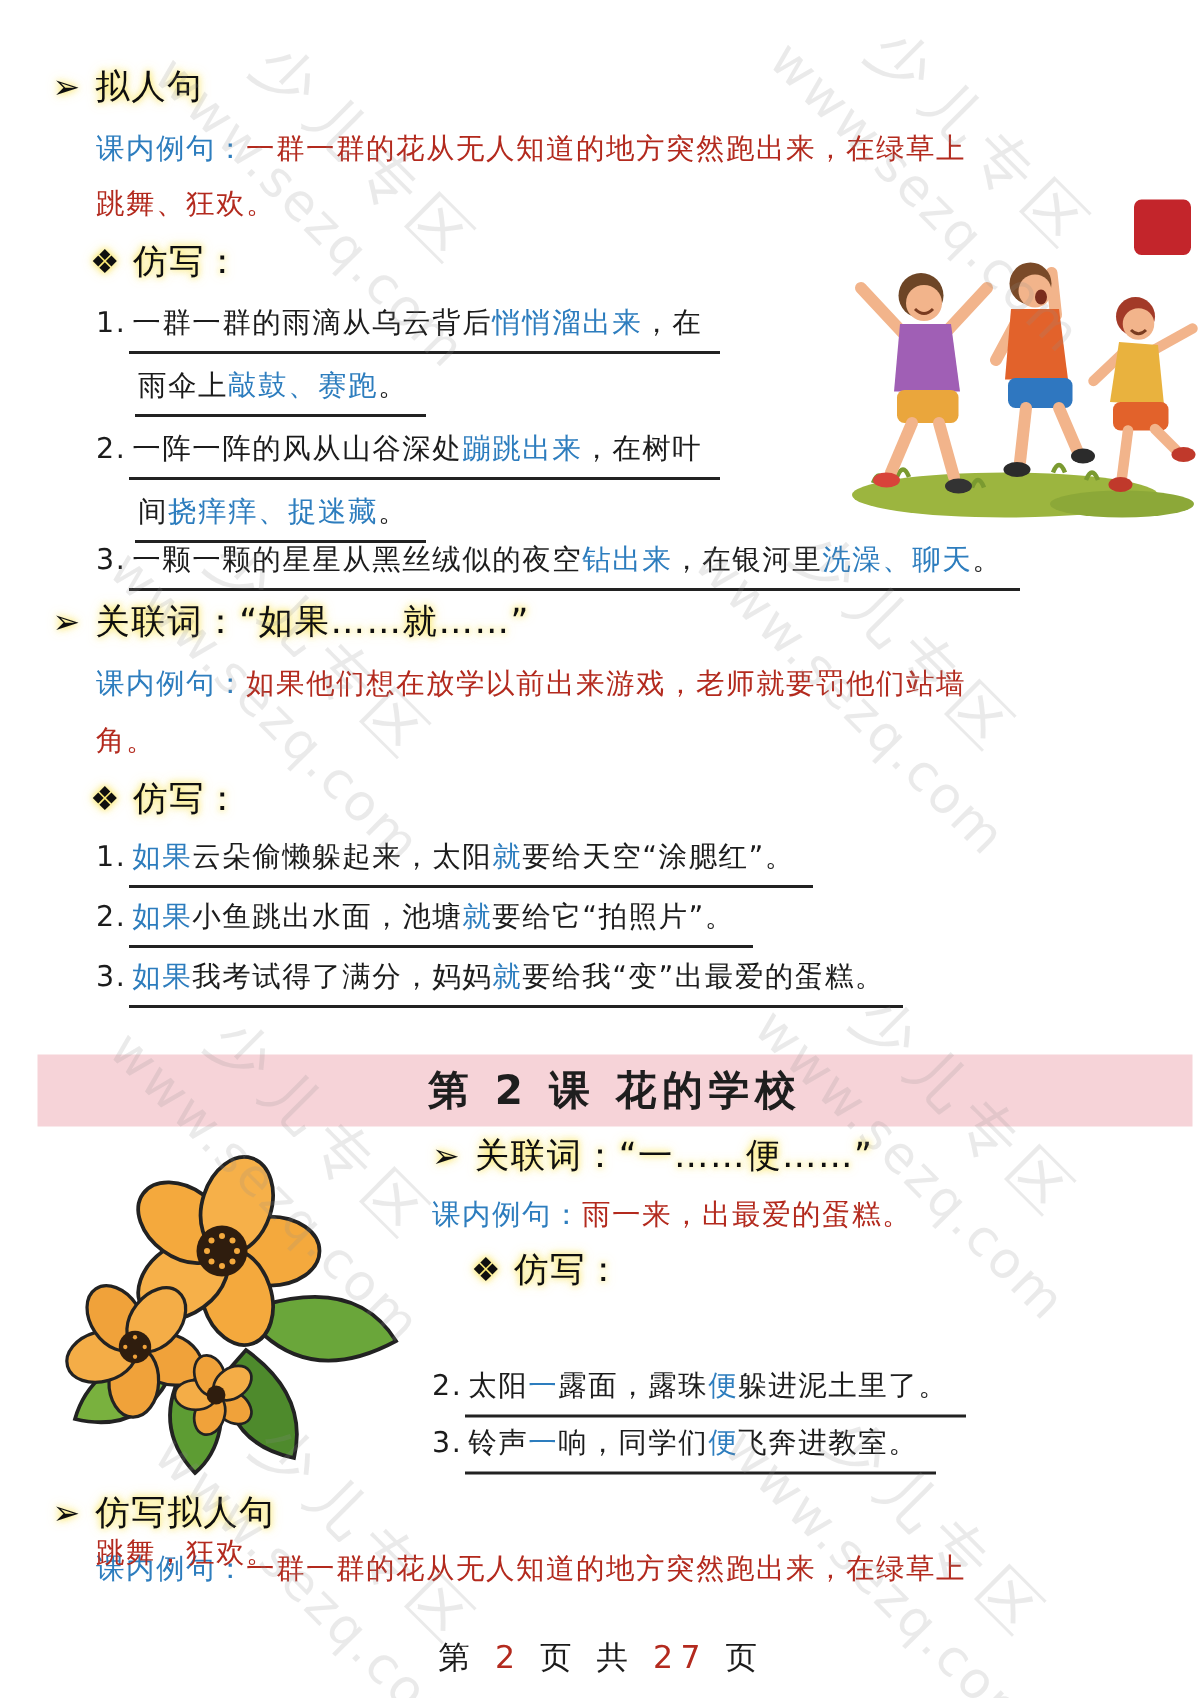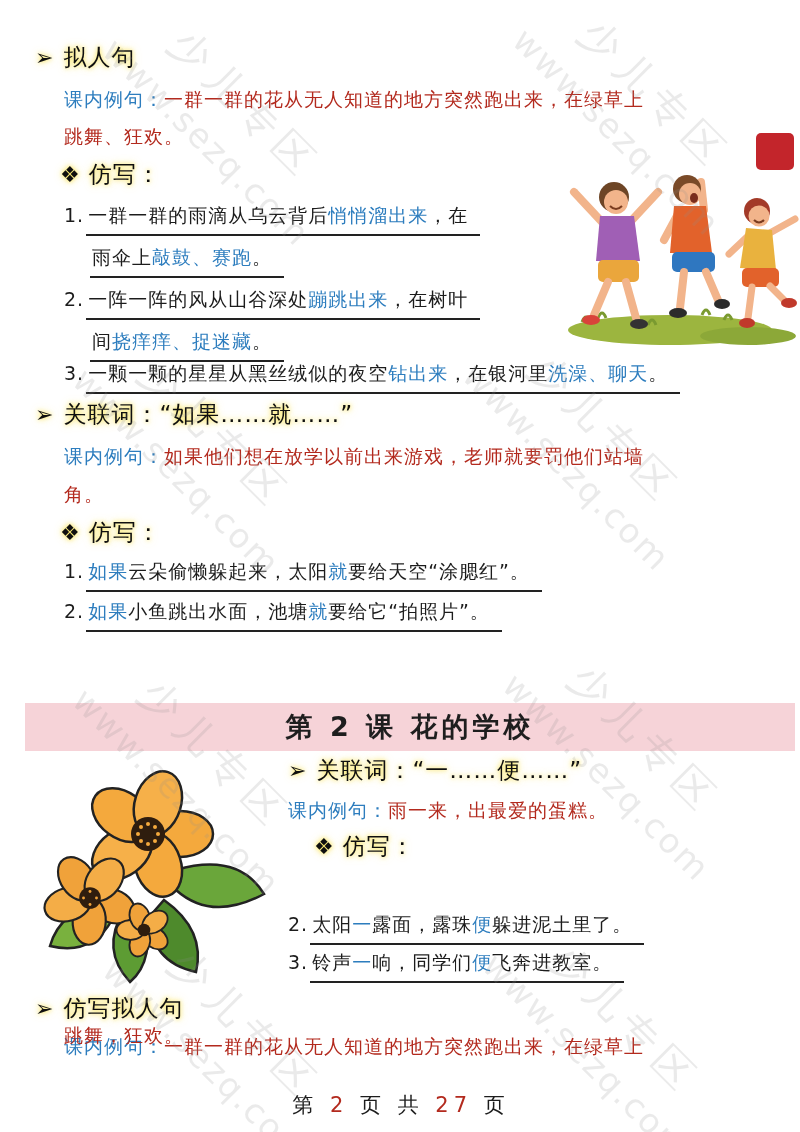--- a/index.html
+++ b/index.html
@@ -148,20 +148,21 @@
   <div class="heading" style="left:35px;top:399px">
     <span class="bullet">➢</span><span>关联词：“如果……就……”</span>
   </div>
   <div class="line" style="left:64px;top:441px"><span class="seg seg-lbl">课内例句：</span><span class="seg seg-r">如果他们想在放学以前出来游戏，老师就要罚他们站墙</span></div>
   <div class="line" style="left:64px;top:479px"><span class="seg seg-r">角。</span></div>
   <div class="fangxie" style="left:28px;top:517px">
     <span class="bullet">❖</span><span>仿写：</span>
   </div>
   <div class="line" style="left:64px;top:556px"><span class="num">1.</span><span class="uline"><span class="seg seg-b">如果</span><span class="seg seg-k">云朵偷懒躲起来，太阳</span><span class="seg seg-b">就</span><span class="seg seg-k">要给天空“涂腮红”。</span></span></div>
   <div class="line" style="left:64px;top:596px"><span class="num">2.</span><span class="uline"><span class="seg seg-b">如果</span><span class="seg seg-k">小鱼跳出水面，池塘</span><span class="seg seg-b">就</span><span class="seg seg-k">要给它“拍照片”。</span></span></div>
+  <div class="line" style="left:64px;top:636px"><span class="num">3.</span><span class="uline"><span class="seg seg-b">如果</span><span class="seg seg-k">我考试得了满分，妈妈</span><span class="seg seg-b">就</span><span class="seg seg-k">要给我“变”出最爱的蛋糕。</span></span></div>
 
   <div class="banner">第 2 课 花的学校</div>
 
   <svg id="flower" class="illus" viewBox="0 0 255 242">
     <path d="M150,122 q62,-18 88,24 q-52,28 -88,-4 z" fill="#6aa63a" stroke="#222" stroke-width="2.5"></path>
     <path d="M80,152 q-46,10 -56,46 q42,10 62,-26 z" fill="#79b13e" stroke="#222" stroke-width="2.5"></path>
     <path d="M118,162 q12,50 -14,72 q-30,-32 -6,-72 z" fill="#5d9c33" stroke="#222" stroke-width="2.5"></path>
     <path d="M138,152 q42,30 32,72 q-46,-10 -46,-56 z" fill="#4e8a2c" stroke="#222" stroke-width="2.5"></path>
     <g transform="translate(122,86)">
       <g>

